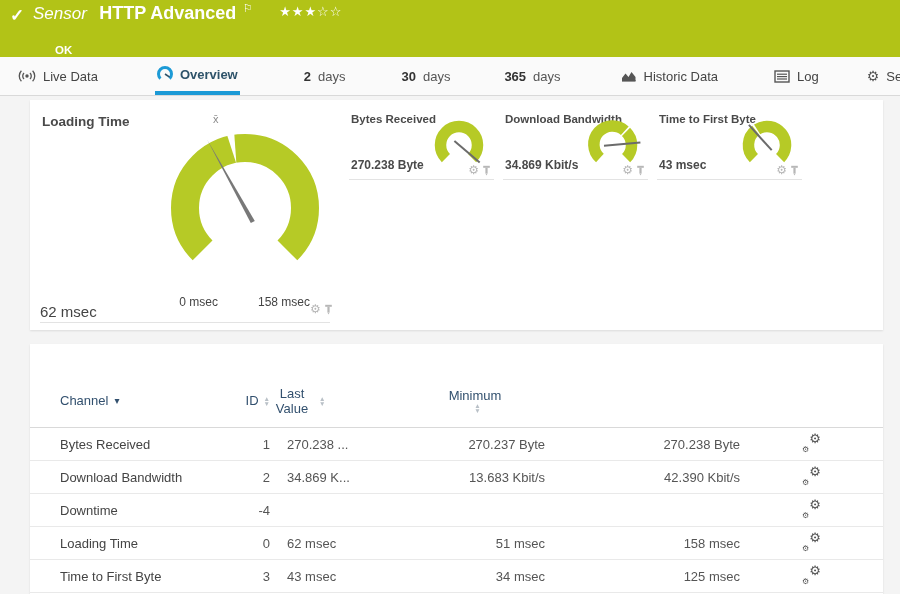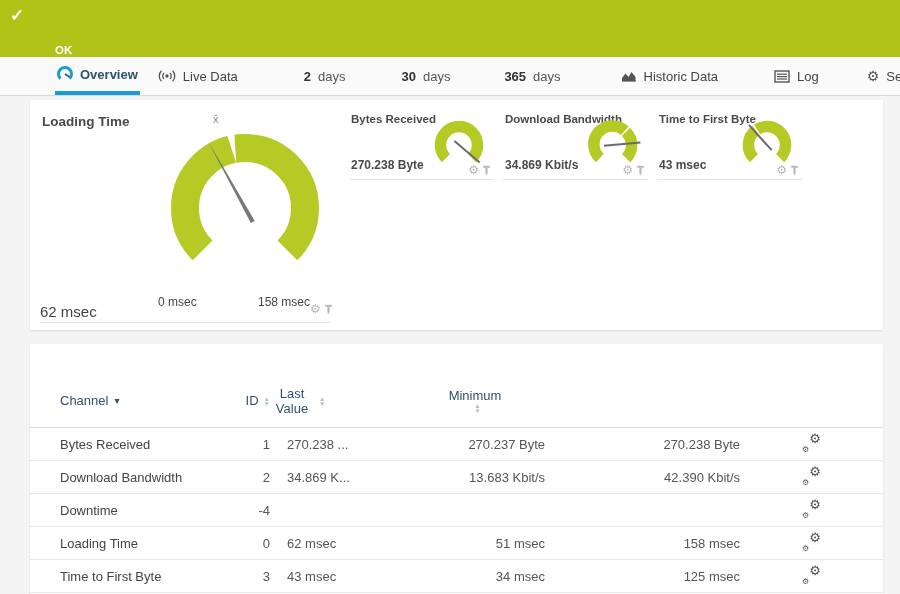--- a/index.html
+++ b/index.html
@@ -34,21 +34,21 @@
   
   .panel { position:absolute; background:#fff; box-shadow:0 1px 2px rgba(0,0,0,0.10); }
   .panel-gauges { left:30px; top:100px; width:853px; height:230px; }
   .panel-table  { left:30px; top:344px; width:853px; height:260px; }
 
   
   .main-gauge { position:absolute; left:0; top:0; width:330px; height:230px; }
   .g-label { position:absolute; left:12px; top:14px; font-size:13.5px; font-weight:bold; color:#4a4a4a; }
   .bigsvg { position:absolute; left:115px; top:20px; }
   .mean-char { position:absolute; left:183px; top:13px; font-size:11px; color:#8a8a8a; }
-  .scale-min { position:absolute; left:128px; top:195px; width:60px; text-align:left; font-size:12px; color:#444; }
+  .scale-min { position:absolute; left:128px; top:195px; width:60px; text-align:right; font-size:12px; color:#444; }
   .scale-max { position:absolute; left:218px; top:195px; width:72px; text-align:center; font-size:12px; color:#444; }
   .g-value { position:absolute; left:10px; top:203px; font-size:15px; color:#444; }
   .g-icons { position:absolute; left:280px; top:203px; display:flex; align-items:center; gap:3px; }
   .gear-sm { font-size:12px; color:#b7b7b7; line-height:12px; }
   .g-divider { position:absolute; left:10px; top:222px; width:290px; height:1px; background:#e3e3e3; }
 
   
   .minis { position:absolute; left:319px; top:0; display:flex; gap:9px; }
   .mini-cell { position:relative; width:145px; height:80px; border-bottom:1px solid #e3e3e3; }
   .mlabel { position:absolute; left:2px; top:13px; font-size:11.5px; font-weight:bold; color:#4a4a4a; white-space:nowrap; }
@@ -78,40 +78,46 @@
   .gears .g1 { position:absolute; right:0; top:-3px; font-size:13px; color:#555; }
   .gears .g2 { position:absolute; left:0; bottom:-3px; font-size:8px; color:#555; }
 </style>
 </head>
 <body>
 
 <div class="page">
 
   <div class="topbar">
     <span class="check">✓</span>
+    <div class="titleline">
+      <span class="kind">Sensor</span>
+      <span class="sensor-title">HTTP Advanced</span>
+      <span class="flag">⚐</span>
+      <span class="stars"><span>★★★</span><span>☆☆</span></span>
+    </div>
     <div class="status-ok">OK</div>
   </div>
 
   <div class="tabbar">
-    <div class="tab active m-ov">
-      <svg class="ticon" width="16" height="16" viewBox="0 0 16 16">
-        <path d="M3.4 12.6 A6.5 6.5 0 1 1 12.6 12.6" fill="none" stroke="#1c9ad6" stroke-width="3"></path>
-        <line x1="8" y1="8" x2="12.6" y2="11.2" stroke="#2d5269" stroke-width="1.6"></line>
-      </svg>
-      <span class="tlabel">Overview</span>
-    </div>
     <div class="tab m-ld">
       <svg class="ticon" width="18" height="16" viewBox="0 0 18 16">
         <circle cx="9" cy="8" r="1.7" fill="#555"></circle>
         <path d="M6 11 A4.2 4.2 0 0 1 6 5" fill="none" stroke="#555" stroke-width="1.3"></path>
         <path d="M3.4 13.2 A7.4 7.4 0 0 1 3.4 2.8" fill="none" stroke="#555" stroke-width="1.3"></path>
         <path d="M12 11 A4.2 4.2 0 0 0 12 5" fill="none" stroke="#555" stroke-width="1.3"></path>
         <path d="M14.6 13.2 A7.4 7.4 0 0 0 14.6 2.8" fill="none" stroke="#555" stroke-width="1.3"></path>
       </svg>
       <span class="tlabel">Live Data</span>
+    </div>
+    <div class="tab active m-ov">
+      <svg class="ticon" width="16" height="16" viewBox="0 0 16 16">
+        <path d="M3.4 12.6 A6.5 6.5 0 1 1 12.6 12.6" fill="none" stroke="#1c9ad6" stroke-width="3"></path>
+        <line x1="8" y1="8" x2="12.6" y2="11.2" stroke="#2d5269" stroke-width="1.6"></line>
+      </svg>
+      <span class="tlabel">Overview</span>
     </div>
     <div class="tab m-2d">
       <span class="tnum">2</span>
       <span class="tdays">days</span>
     </div>
     <div class="tab m-30d">
       <span class="tnum">30</span>
       <span class="tdays">days</span>
     </div>
     <div class="tab m-365d">

